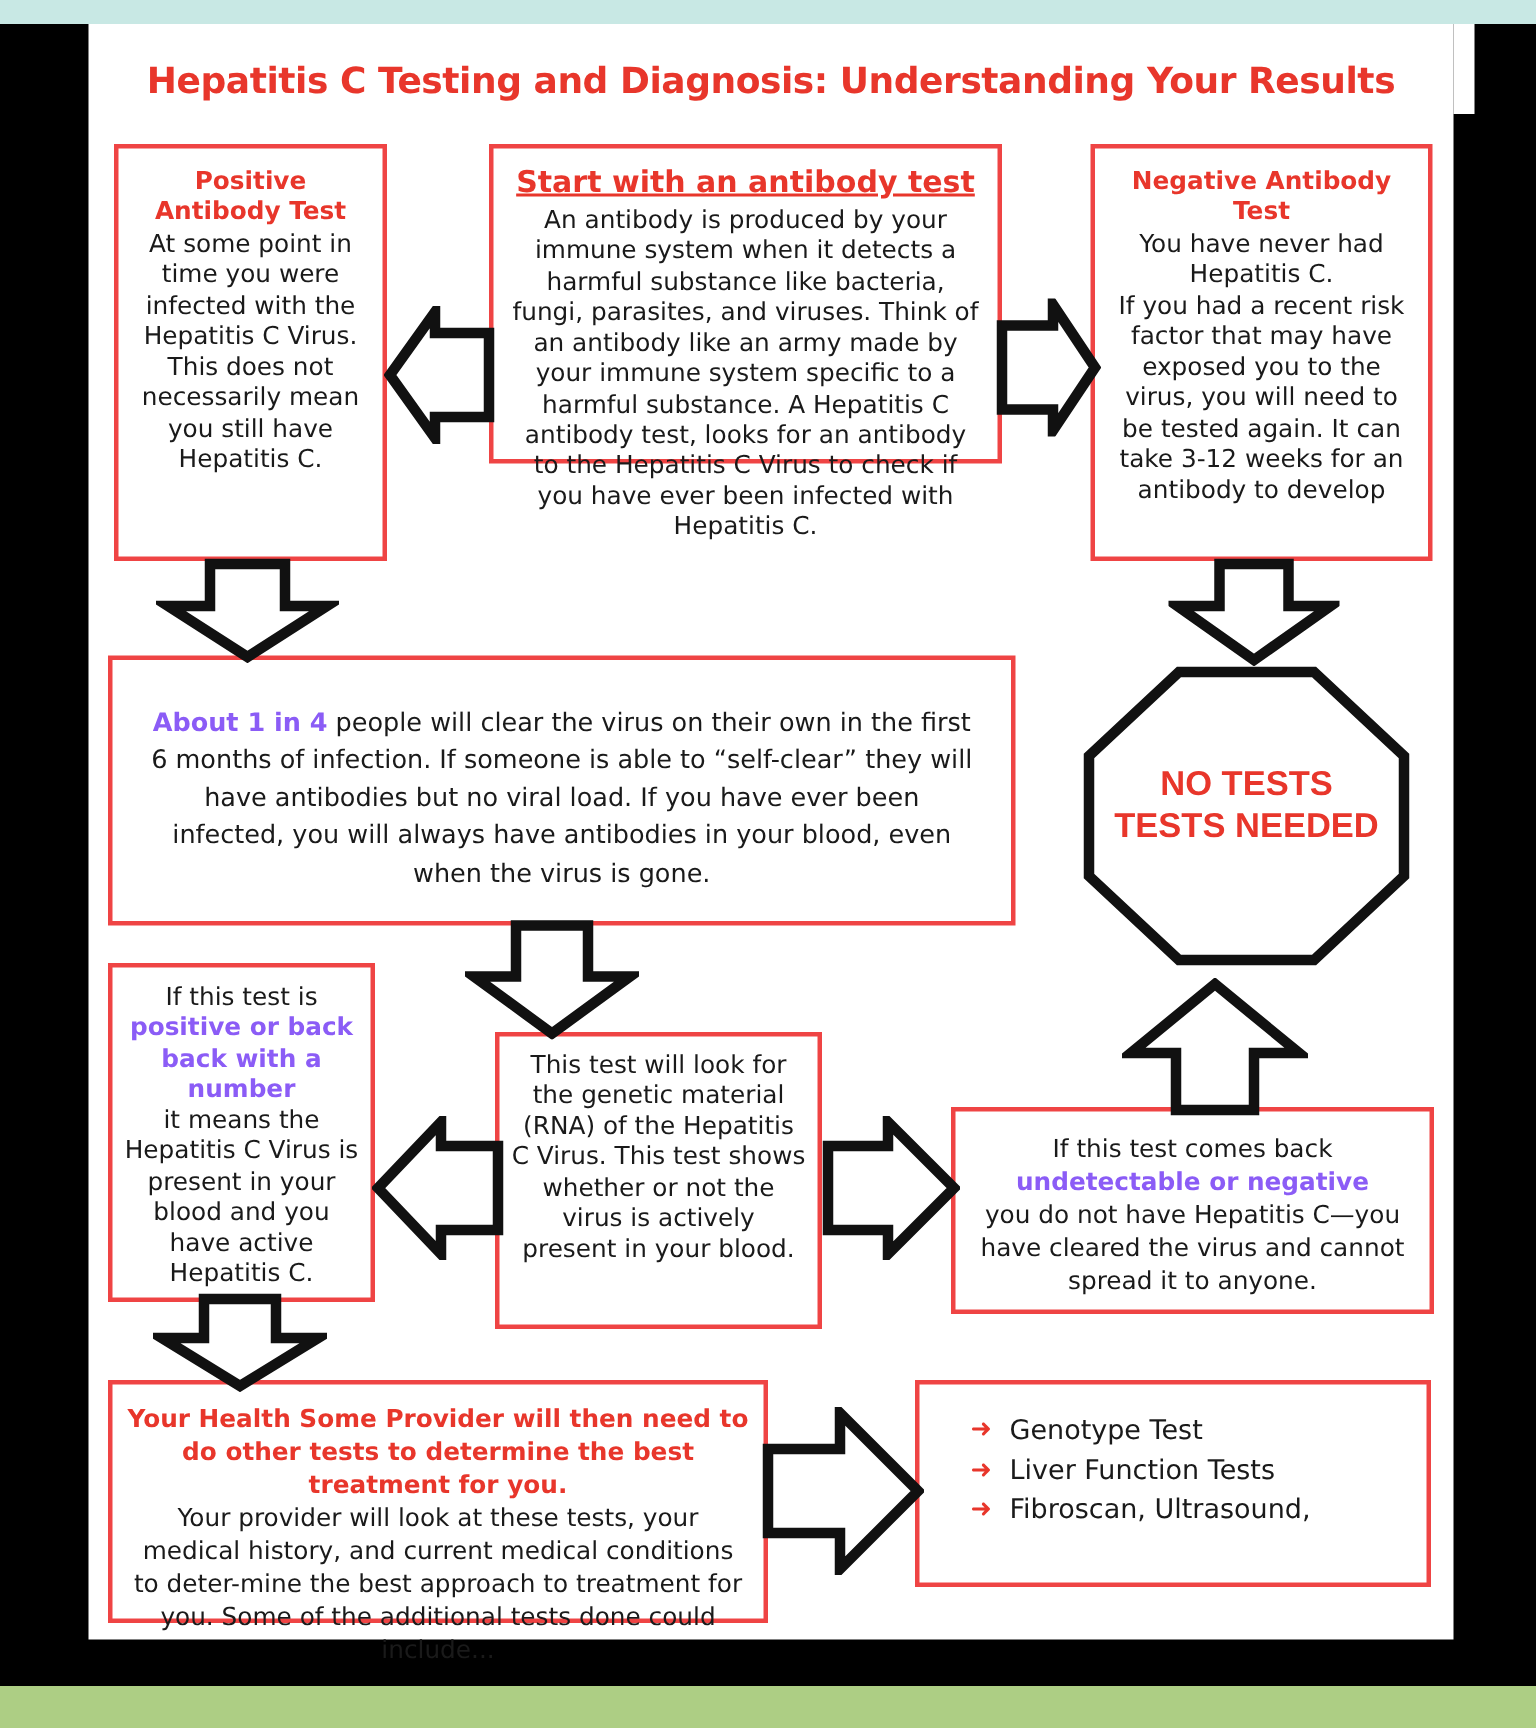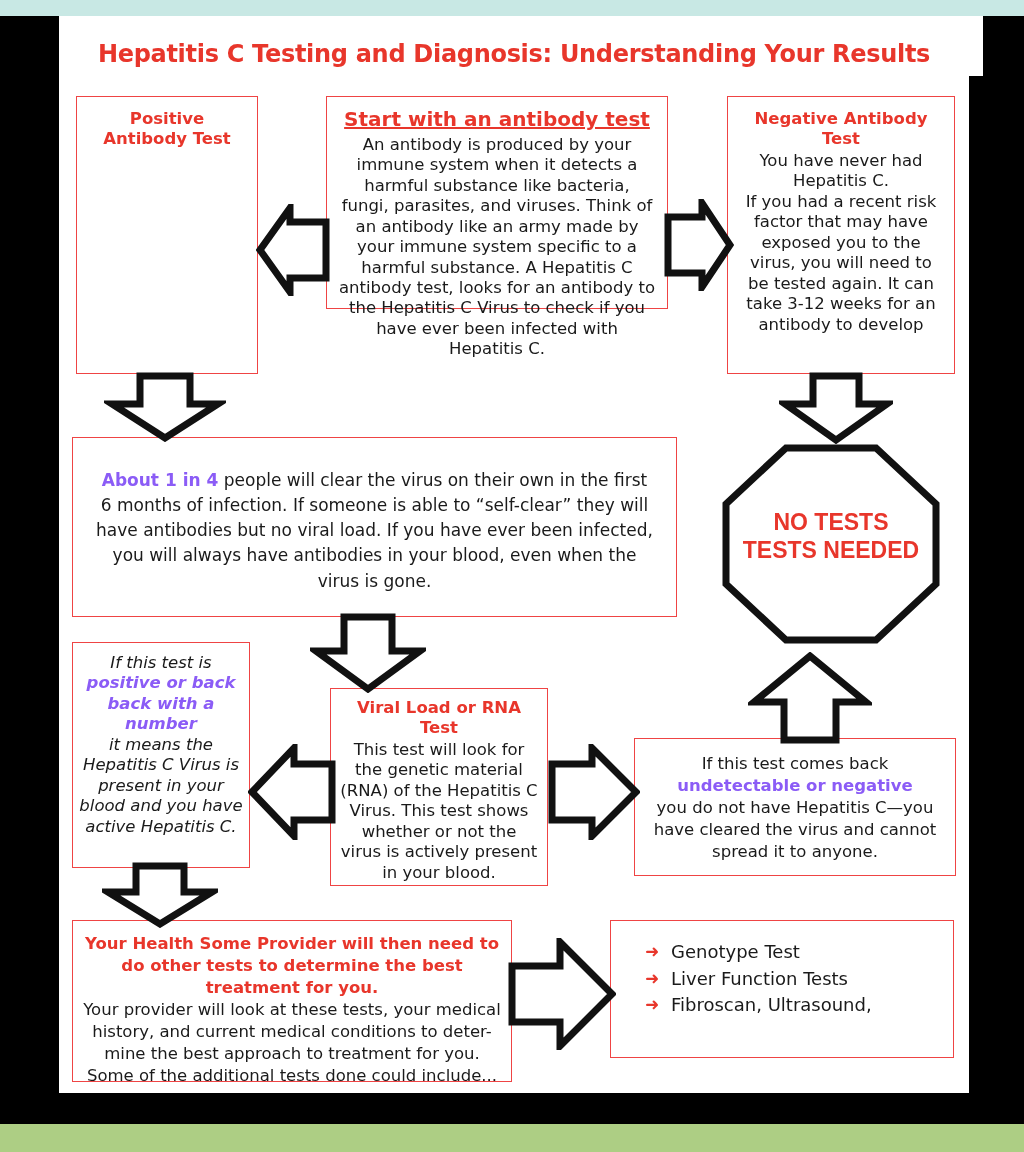--- a/index.html
+++ b/index.html
@@ -57,21 +57,21 @@
     font-weight: bold;
     font-size: 24px;
     letter-spacing: -0.3px;
     white-space: nowrap;
   }
 
   
   .box {
     position: absolute;
     background: #ffffff;
-    border: 1px solid #ef4444;
+    border: 3px solid #ef4444;
     box-sizing: border-box;
     text-align: center;
     color: #1a1a1a;
     line-height: 1.24;
   }
   .hd {
     color: #e8362b;
     font-weight: bold;
     display: block;
   }
@@ -89,21 +89,21 @@
   #box-pos-ab .hd { font-size: 16.5px; margin-bottom: 1px; }
 
   #box-start    { left: 326px; top: 96px;  width: 342px; height: 213px; padding: 10px 12px; font-size: 16.5px; }
   #box-start .hd { font-size: 20px; margin-bottom: 3px; }
 
   #box-neg-ab   { left: 727px; top: 96px;  width: 228px; height: 278px; padding: 12px 10px; font-size: 16.5px; }
   #box-neg-ab .hd { font-size: 16.5px; margin-bottom: 1px; }
 
   #box-one-in-4 { left: 72px;  top: 437px; width: 605px; height: 180px; padding: 30px 22px 10px; font-size: 17px; line-height: 1.48; }
 
-  #box-pos-num  { left: 72px;  top: 642px; width: 178px; height: 226px; padding: 10px 6px; font-size: 16.5px; font-style: italic; }
+  #box-pos-num  { left: 72px;  top: 642px; width: 178px; height: 226px; padding: 10px 6px; font-size: 16.5px; }
 
   #box-rna      { left: 330px; top: 688px; width: 218px; height: 198px; padding: 9px 8px; font-size: 16.5px; }
   #box-rna .hd  { font-size: 16.5px; margin-bottom: 1px; }
 
   #box-undetect { left: 634px; top: 738px; width: 322px; height: 138px; padding: 14px 14px; font-size: 16.5px; line-height: 1.33; }
 
   #box-provider { left: 72px;  top: 920px; width: 440px; height: 162px; padding: 12px 10px; font-size: 16.5px; line-height: 1.33; }
   #box-provider .hd { font-size: 16.5px; }
 
   #box-tests    { left: 610px; top: 920px; width: 344px; height: 138px; padding: 18px 0 0 34px; text-align: left; font-size: 18px; line-height: 1.48; }
@@ -162,20 +162,21 @@
 <div class="band-top"></div>
 <div class="frame-black"></div>
 <div class="sheet"></div>
 <div class="sheet-notch"></div>
 <div class="band-bottom"></div>
 
 <div class="title">Hepatitis C Testing and Diagnosis: Understanding Your Results</div>
 
 <div class="box" id="box-pos-ab">
   <span class="hd">Positive Antibody Test</span>
+  <span class="body-txt">At some point in time you were infected with the Hepatitis C Virus. This does not necessarily mean you still have Hepatitis C.</span>
 </div>
 
 <div class="box" id="box-start">
   <span class="hd hd-underline">Start with an antibody test</span>
   <span class="body-txt">An antibody is produced by your immune system when it detects a harmful substance like bacteria, fungi, parasites, and viruses. Think of an antibody like an army made by your immune system specific to a harmful substance. A Hepatitis C antibody test, looks for an antibody to the Hepatitis C Virus to check if you have ever been infected with Hepatitis C.</span>
 </div>
 
 <div class="box" id="box-neg-ab">
   <span class="hd">Negative Antibody Test</span>
   <span class="body-txt">You have never had Hepatitis C.</span>
@@ -196,21 +197,20 @@
   </div>
 </div>
 
 <div class="box" id="box-pos-num">
   <span class="body-txt">If this test is</span>
   <span class="em-red body-txt">positive or back back with a number</span>
   <span class="body-txt">it means the Hepatitis C Virus is present in your blood and you have active Hepatitis C.</span>
 </div>
 
 <div class="box" id="box-rna">
-  <span class="hd">Viral Load or RNA Test</span>
   <span class="body-txt">This test will look for the genetic material (RNA) of the Hepatitis C Virus. This test shows whether or not the virus is actively present in your blood.</span>
 </div>
 
 <div class="box" id="box-undetect">
   <span class="body-txt">If this test comes back</span>
   <span class="em-red body-txt">undetectable or negative</span>
   <span class="body-txt">you do not have Hepatitis C—you have cleared the virus and cannot spread it to anyone.</span>
 </div>
 
 <div class="box" id="box-provider">

